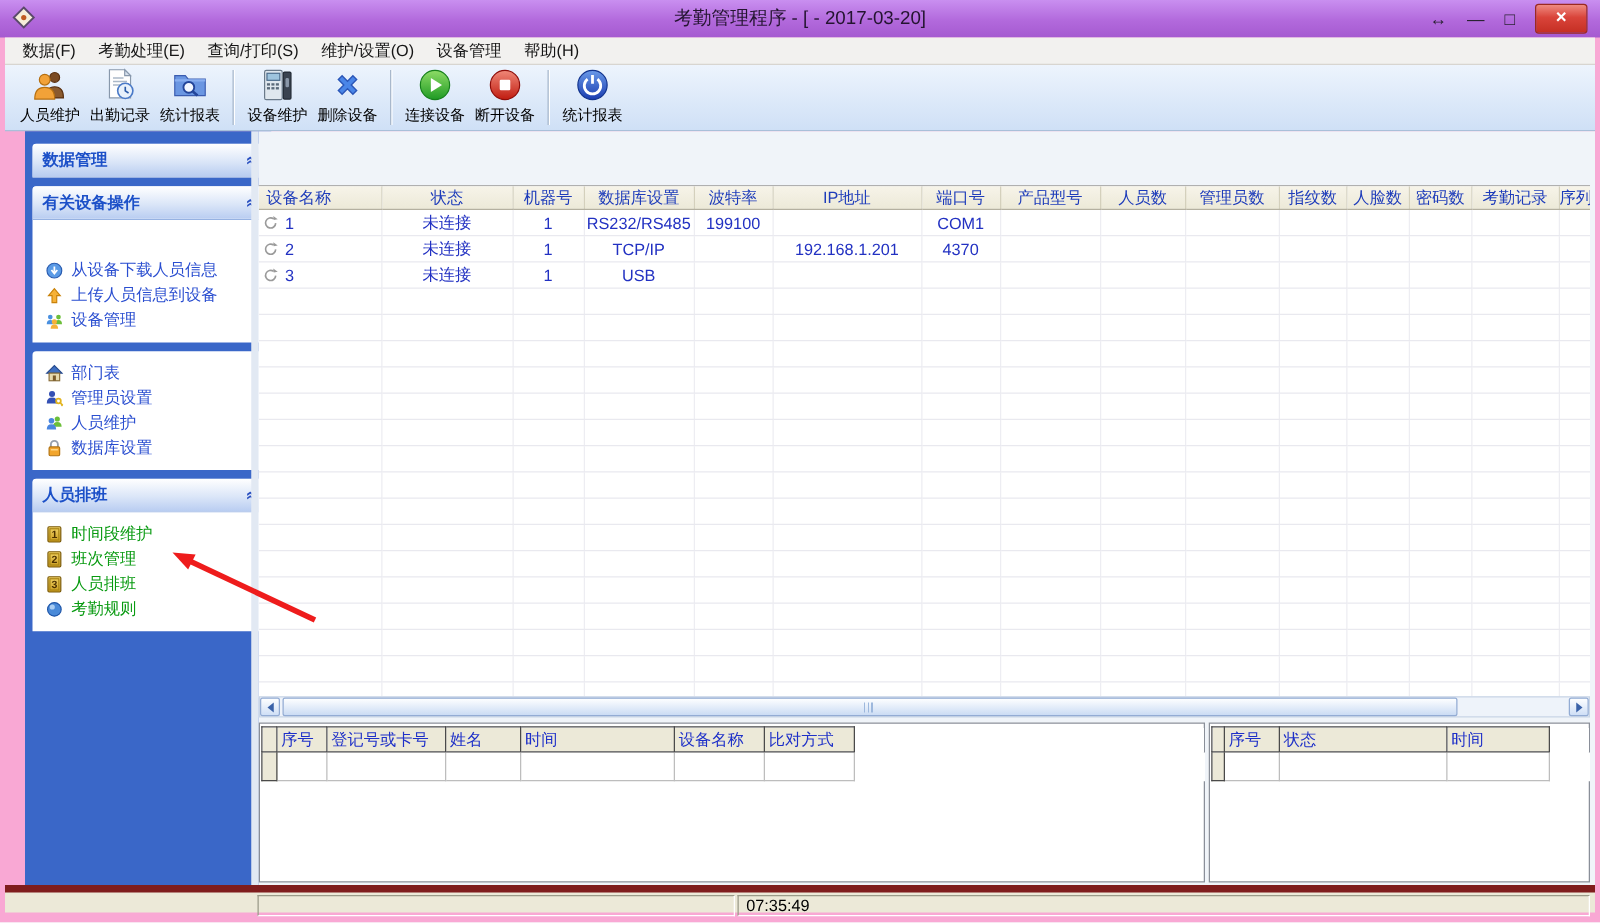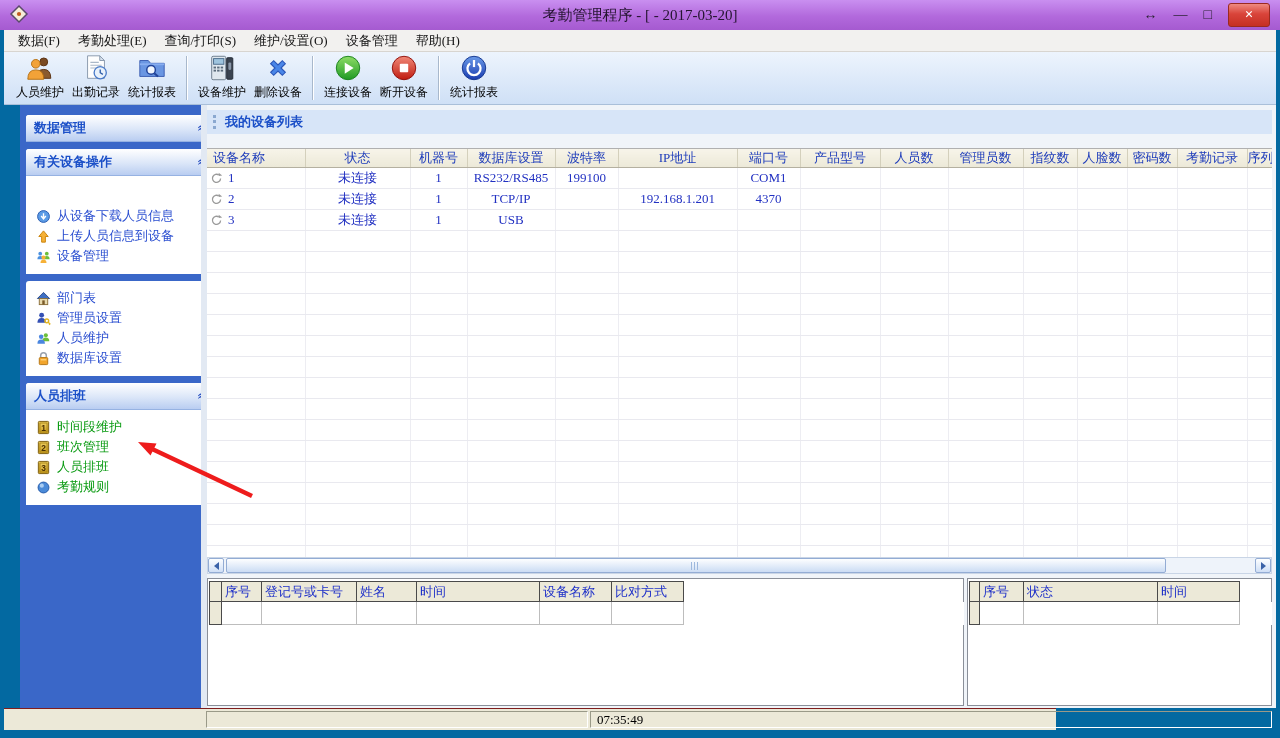--- a/index.html
+++ b/index.html
@@ -1,17 +1,17 @@
 <!DOCTYPE html>
 <html><head>
 <meta charset="utf-8">
 <style>
   html,body{margin:0;padding:0;}
-  .window{position:relative;width:1280px;height:738px;background:#0369a1;overflow:hidden;
-          font-family:Liberation Serif, serif;-webkit-font-smoothing:antialiased;}
+  .window{position:relative;width:1280px;height:738px;background:#f9a8d4;overflow:hidden;
+          font-family:Liberation Sans, sans-serif;-webkit-font-smoothing:antialiased;}
   
   .titlebar{position:absolute;left:0;top:0;width:1280px;height:30px;
             background:linear-gradient(#c98ff0,#b269dc 55%,#a55ad0);}
   .appicon{position:absolute;left:8px;top:4px;width:22px;height:22px;}
   .wtitle{position:absolute;left:0;top:0;width:100%;height:30px;line-height:30px;text-align:center;
           font-size:15px;color:#241430;}
   .winctl{position:absolute;right:10px;top:0;height:30px;display:flex;align-items:center;gap:16px;}
   .ctl{color:#2a2333;font-size:14px;line-height:1;}
   .close-btn{width:40px;height:22px;background:linear-gradient(#ef8a80,#d9443a 45%,#c52f24);
              border:1px solid #9a2a20;border-radius:3px;color:#fff;text-align:center;line-height:20px;
@@ -76,22 +76,22 @@
           box-sizing:border-box;}
   .bpanel.bl{left:0;width:757px;}
   .bpanel.br{left:760px;width:305px;}
   table.grid{border-collapse:collapse;table-layout:fixed;margin:2px 0 0 1px;}
   .grid th{height:19px;background:#ece9d8;border:1px solid #4a4a4a;color:#1e30c8;font-weight:normal;
            font-size:13px;text-align:left;padding:0 3px;white-space:nowrap;overflow:hidden;}
   .grid td{height:20px;border:1px solid #bdbdbd;}
   .grid .sel{background:#ece9d8;border:1px solid #4a4a4a;padding:0;}
   .grid .nb{border:none;background:#fff;}
   
-  .statusbar{position:absolute;left:4px;top:708px;width:1052px;height:22px;background:#ece9d8;
-             border-top:1px solid #7f1d1d;box-sizing:border-box;}
+  .statusbar{position:absolute;left:4px;top:708px;width:1272px;height:22px;background:#ece9d8;
+             border-top:6px solid #7f1d1d;box-sizing:border-box;}
   .scell{position:absolute;top:2px;height:17px;box-sizing:border-box;
          border:1px solid;border-color:#9a9a88 #ffffff #ffffff #9a9a88;}
   .scell.c1{left:202px;width:382px;}
   .scell.c2{left:586px;width:682px;font-size:13px;color:#000;line-height:15px;padding-left:6px;}
   
   .arrow-overlay{position:absolute;left:0;top:0;width:1280px;height:738px;pointer-events:none;z-index:60;}
   .hidden-defs{position:absolute;width:0;height:0;overflow:hidden;}
 </style>
 </head>
 <body>
@@ -409,24 +409,20 @@
             </svg>
           <span>考勤规则</span>
         </div>
       </div>
     </div>
   </div>
 
   <div class="splitter"></div>
 
   <div class="main">
-    <div class="strip">
-      <span class="grip"></span>
-      <span>我的设备列表</span>
-    </div>
 
     <div class="devwrap">
       <table class="dev">
         <colgroup>
           <col style="width:98px">
             <col style="width:105px">
             <col style="width:57px">
             <col style="width:88px">
           <col style="width:63px">
             <col style="width:119px">

